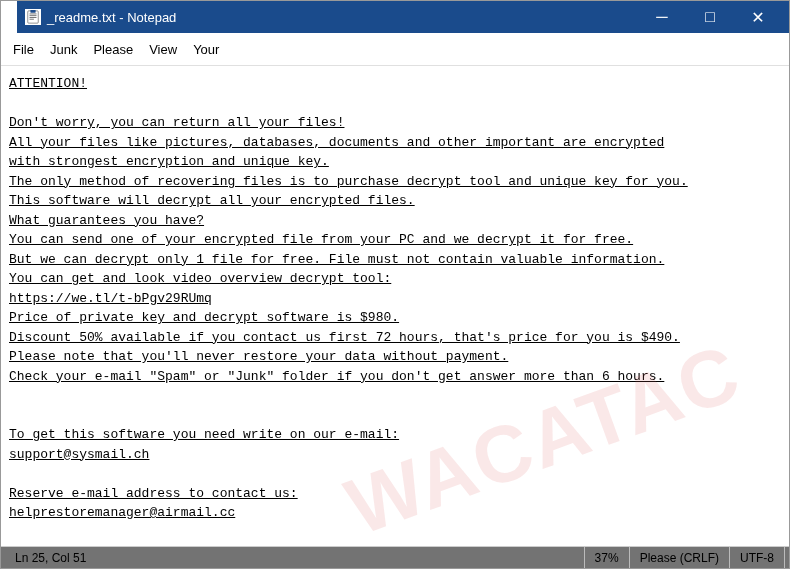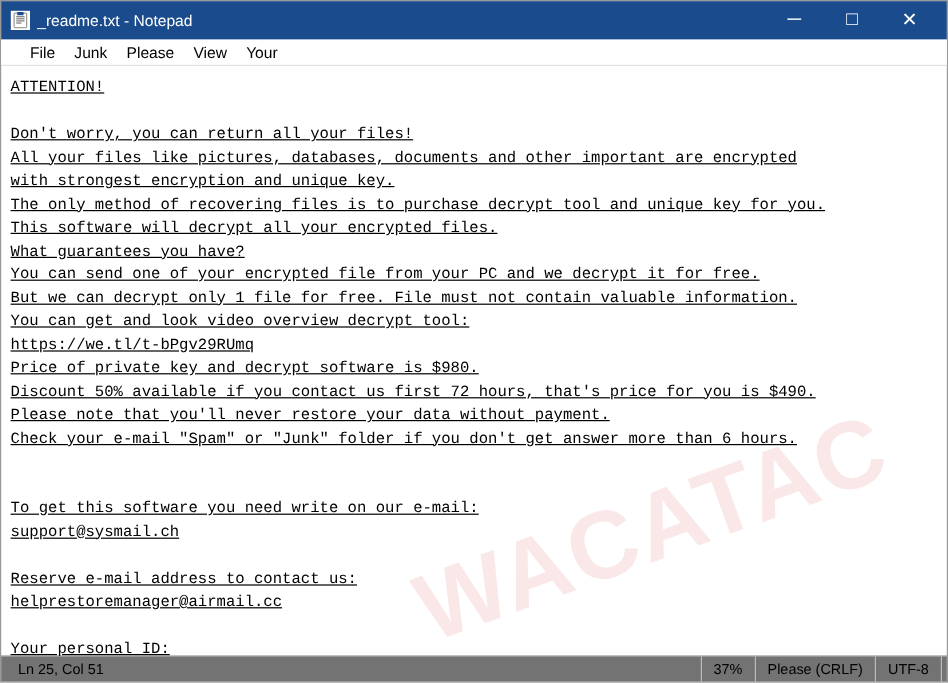--- a/index.html
+++ b/index.html
@@ -24,20 +24,21 @@
     }
     .title-bar {
       background: #1a4b8c;
       color: #fff;
       height: 32px;
       display: flex;
       align-items: center;
       padding: 0 8px;
       justify-content: space-between;
       flex-shrink: 0;
+      margin-left: 16px;
     }
     .title-bar-left {
       display: flex;
       align-items: center;
       gap: 6px;
       font-size: 13px;
     }
     .title-icon {
       width: 16px;
       height: 16px;
@@ -61,24 +62,24 @@
       border: none;
       color: #fff;
       font-size: 16px;
       cursor: pointer;
       display: flex;
       align-items: center;
       justify-content: center;
     }
     .menu-bar {
       background: #fff;
-      height: 22px;
-      display: flex;
-      align-items: center;
-      padding: 0 16px;
+      height: 33px;
+      display: flex;
+      align-items: center;
+      padding: 0 4px;
       border-bottom: 1px solid #e0e0e0;
       flex-shrink: 0;
     }
     .menu-item {
       padding: 2px 8px;
       font-size: 13px;
       color: #000;
       cursor: pointer;
     }
     .content-area {

